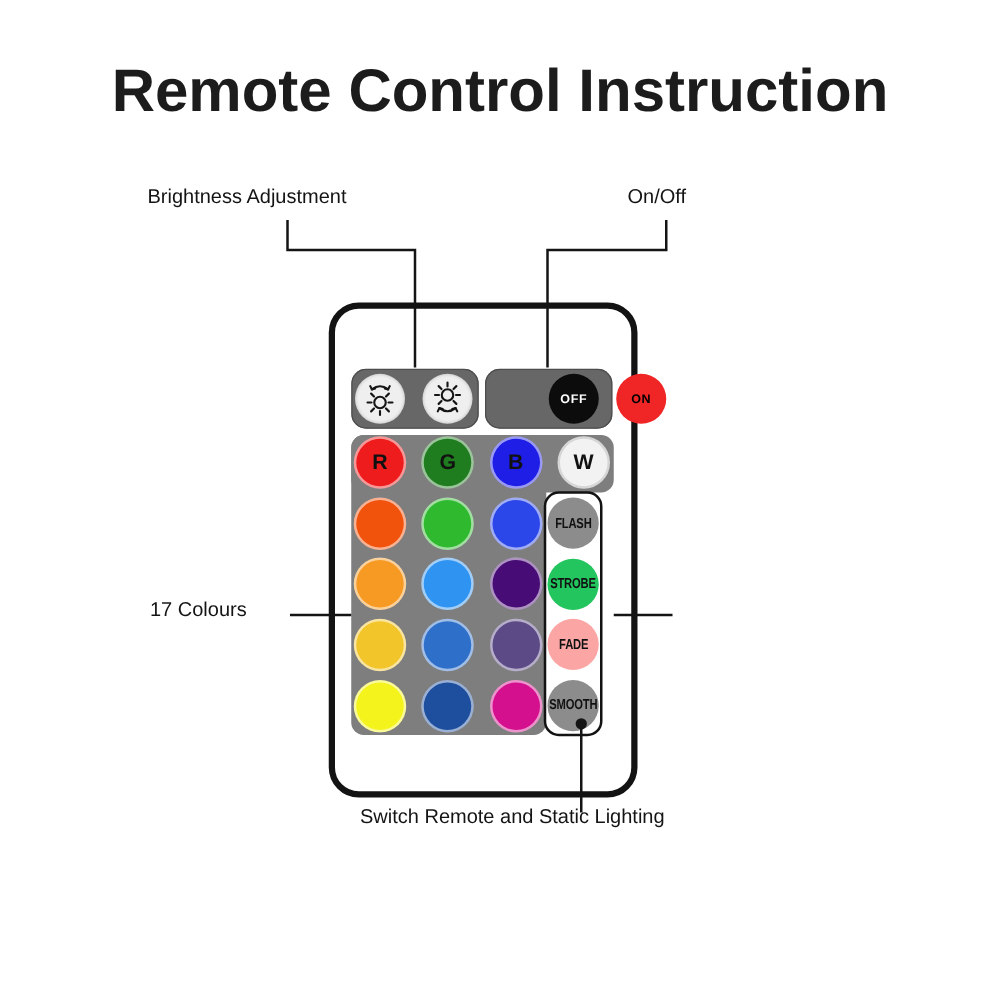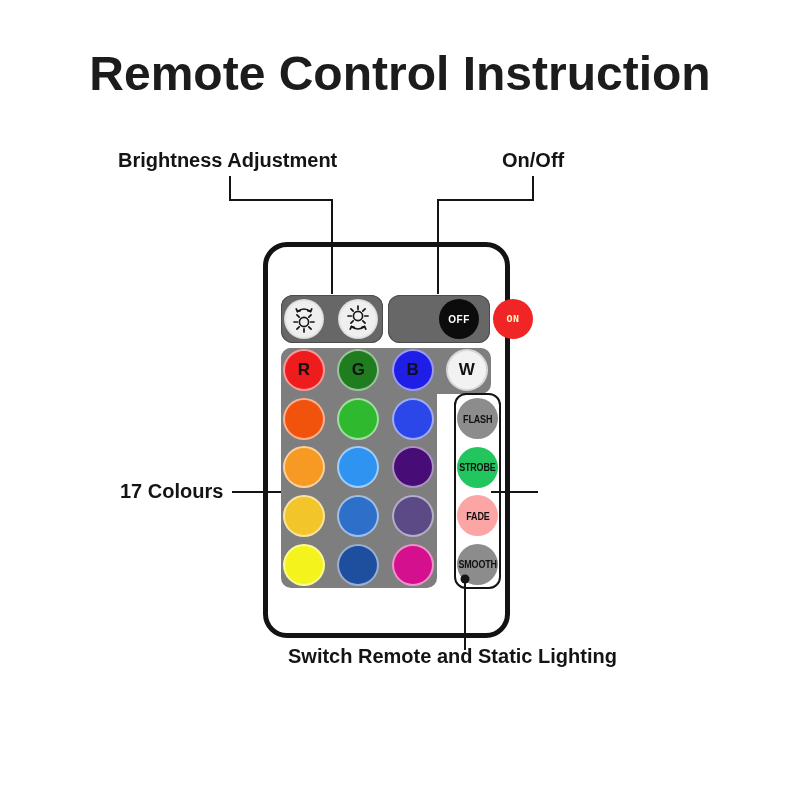--- a/index.html
+++ b/index.html
@@ -2,21 +2,21 @@
 <html><head>
 <meta charset="utf-8">
 <style>
   html,body{margin:0;padding:0;background:#fff;}
   .stage{position:relative;width:800px;height:800px;background:#fff;overflow:hidden;
          font-family:"Liberation Sans",sans-serif;color:#161616;}
 
   .title{position:absolute;top:46px;left:0;width:800px;text-align:center;
          font-size:48px;font-weight:bold;color:#1c1c1c;white-space:nowrap;}
 
-  .ann{position:absolute;font-size:20px;font-weight:bold;color:#141414;white-space:nowrap;}
+  .ann{position:absolute;font-size:16px;font-weight:normal;color:#141414;white-space:nowrap;}
   .ann-brightness{left:118px;top:149px;}
   .ann-onoff{left:502px;top:149px;}
   .ann-colours{left:120px;top:480px;}
   .ann-modes{left:540px;top:480px;}
   .ann-switch{left:288px;top:645px;}
 
   .remote{position:absolute;left:263px;top:242px;width:237px;height:386px;
           background:#ffffff;border:5px solid #131313;border-radius:24px;}
 
   .pill{position:absolute;width:102px;height:48px;background:#676767;border-radius:12px;
@@ -36,21 +36,21 @@
   .panel-strip{left:13px;top:101px;width:210px;height:46px;border-radius:10px;}
   .grid{position:absolute;left:13px;top:101px;width:210px;height:240px;}
 
   .color-btn{position:absolute;width:42px;height:42px;border-radius:50%;box-sizing:border-box;
              border:2px solid rgba(255,255,255,.55);padding:0;cursor:pointer;
              display:flex;align-items:center;justify-content:center;
              font-size:17px;font-weight:bold;color:#111;
              font-family:"Liberation Sans",sans-serif;}
   .color-btn.white-btn{border-color:#d6d6d6;}
 
-  .modes-box{position:absolute;left:186px;top:146px;width:47px;height:196px;box-sizing:border-box;
+  .modes-box{position:absolute;left:167px;top:146px;width:47px;height:196px;box-sizing:border-box;
              background:#ffffff;border:2px solid #131313;border-radius:12px;}
   .mode-btn{position:absolute;left:1px;width:41px;height:41px;border-radius:50%;border:none;
             background:#8c8c8c;padding:0;cursor:pointer;
             display:flex;align-items:center;justify-content:center;}
   .mode-label{font-size:11.5px;font-weight:bold;color:#111;transform:scaleX(.78);
               letter-spacing:-.2px;white-space:nowrap;
               font-family:"Liberation Sans",sans-serif;}
 
   .lines{position:absolute;left:0;top:0;pointer-events:none;z-index:6;}
   .icon-svg{display:block;}
@@ -87,21 +87,21 @@
             <path d="M20.8 12 L24 12 M7.2 12 L4 12 M9.2 7.2 L6.9 4.9 M18.8 7.2 L21.1 4.9 M14 5.2 L14 2 M9.2 16.8 L6.9 19.1 M18.8 16.8 L21.1 19.1"></path>
             <path d="M7.5 22.5 Q14 27.5 20.5 22.5"></path>
             <path d="M7.5 22.5 L6.2 25.1 M7.5 22.5 L10.2 23.3 M20.5 22.5 L21.8 25.1 M20.5 22.5 L17.8 23.3"></path>
           </svg>
         </span>
       </button>
     </div>
 
     <div class="pill pill-right">
       <button class="round-btn pow-btn pos-a" id="off-btn" style="background: rgb(12, 12, 12); color: rgb(255, 255, 255);">OFF</button>
-      <button class="round-btn pow-btn pos-b" id="on-btn" style="background: rgb(240, 37, 37); color: #fef9c3; font-family: Liberation Mono, monospace;">ON</button>
+      <button class="round-btn pow-btn pos-b" id="on-btn" style="background: rgb(240, 37, 37); color: #000000;">ON</button>
     </div>
 
     <div class="panel-strip"></div>
     <div class="panel-block"></div>
 
     <div class="grid" id="color-grid">
         <button class="color-btn" style="left: 2px; top: 1px; background: rgb(238, 28, 28);">R</button>
         <button class="color-btn" style="left: 56.3px; top: 1px; background: rgb(31, 125, 31);">G</button>
         <button class="color-btn" style="left: 110.6px; top: 1px; background: rgb(30, 30, 230);">B</button>
         <button class="color-btn white-btn" style="left: 164.9px; top: 1px; background: rgb(242, 242, 242);">W</button>

